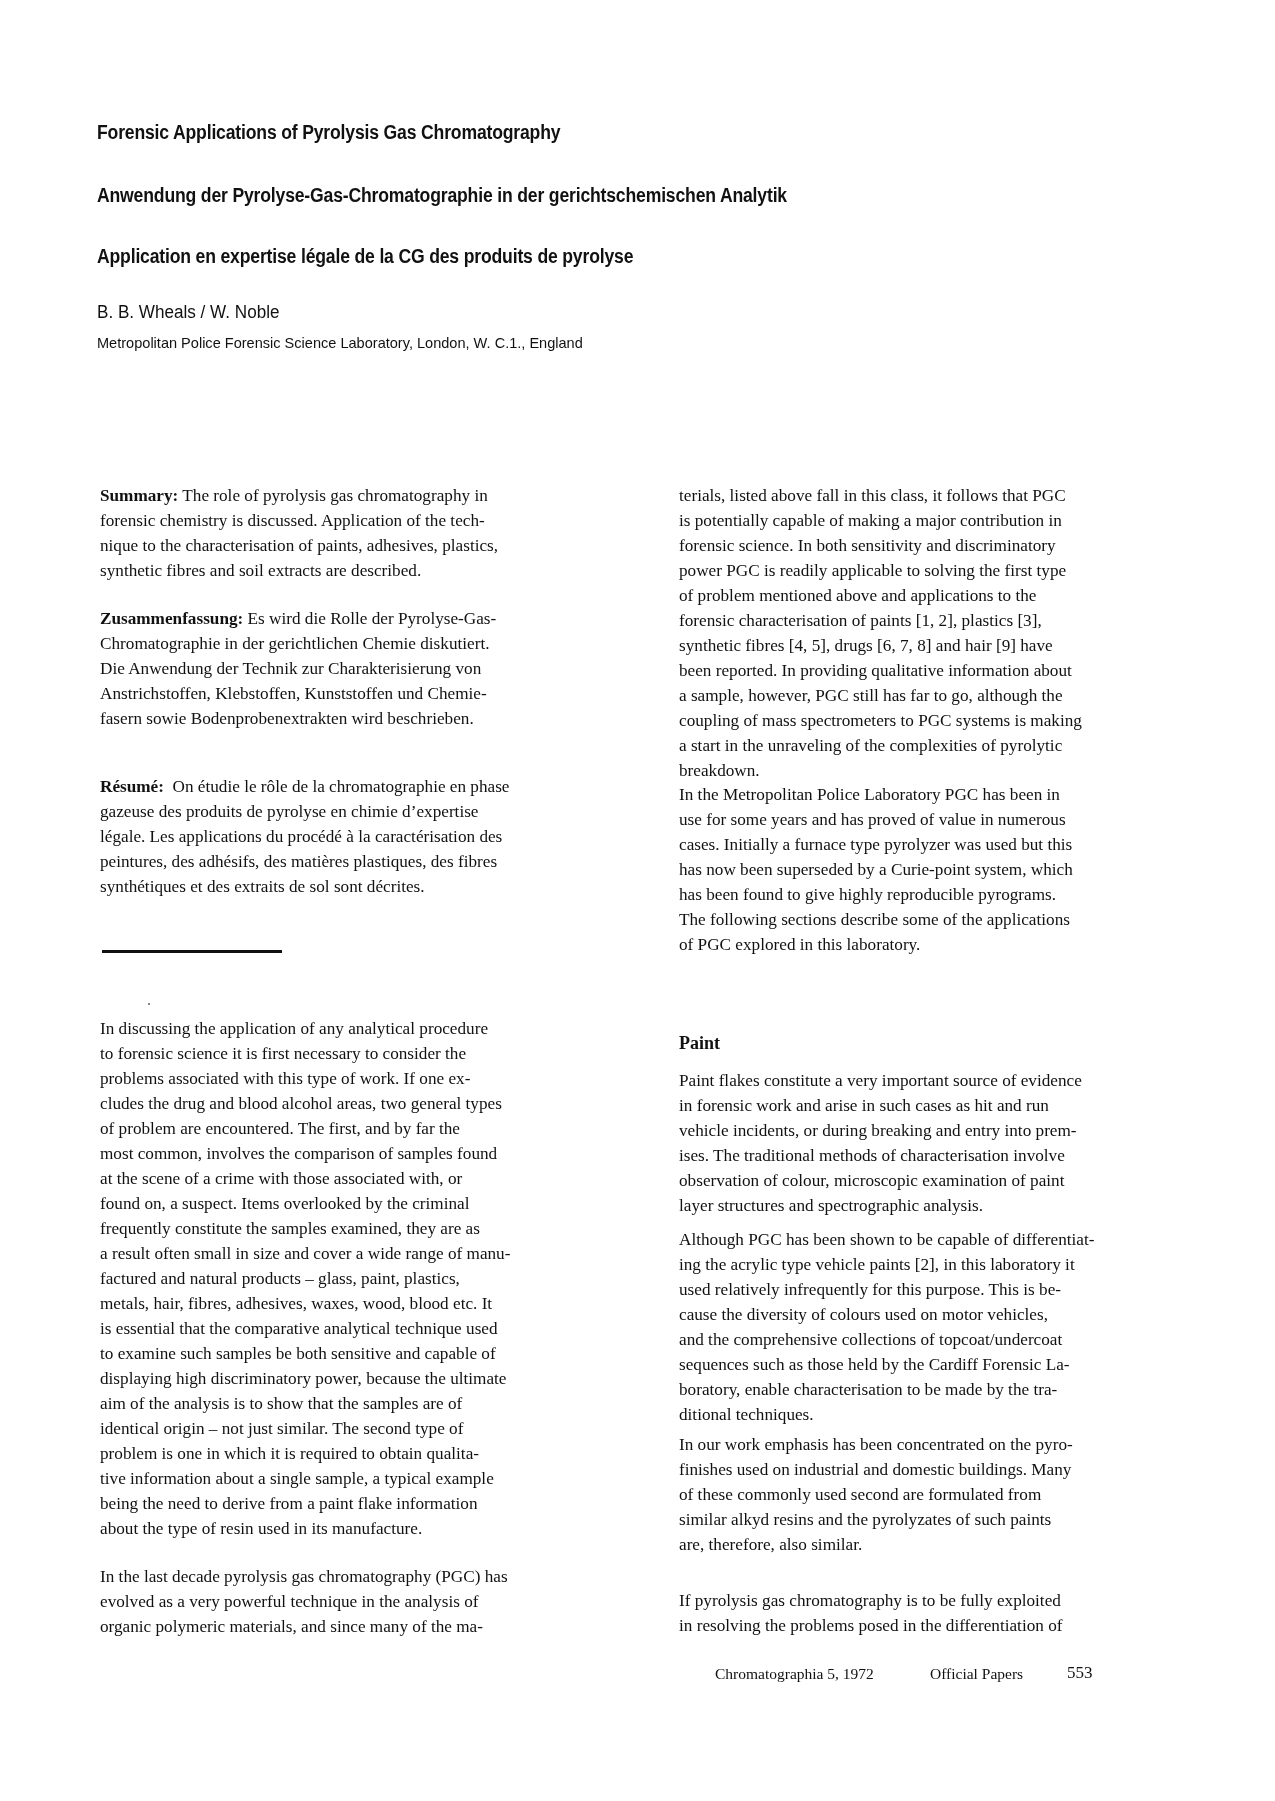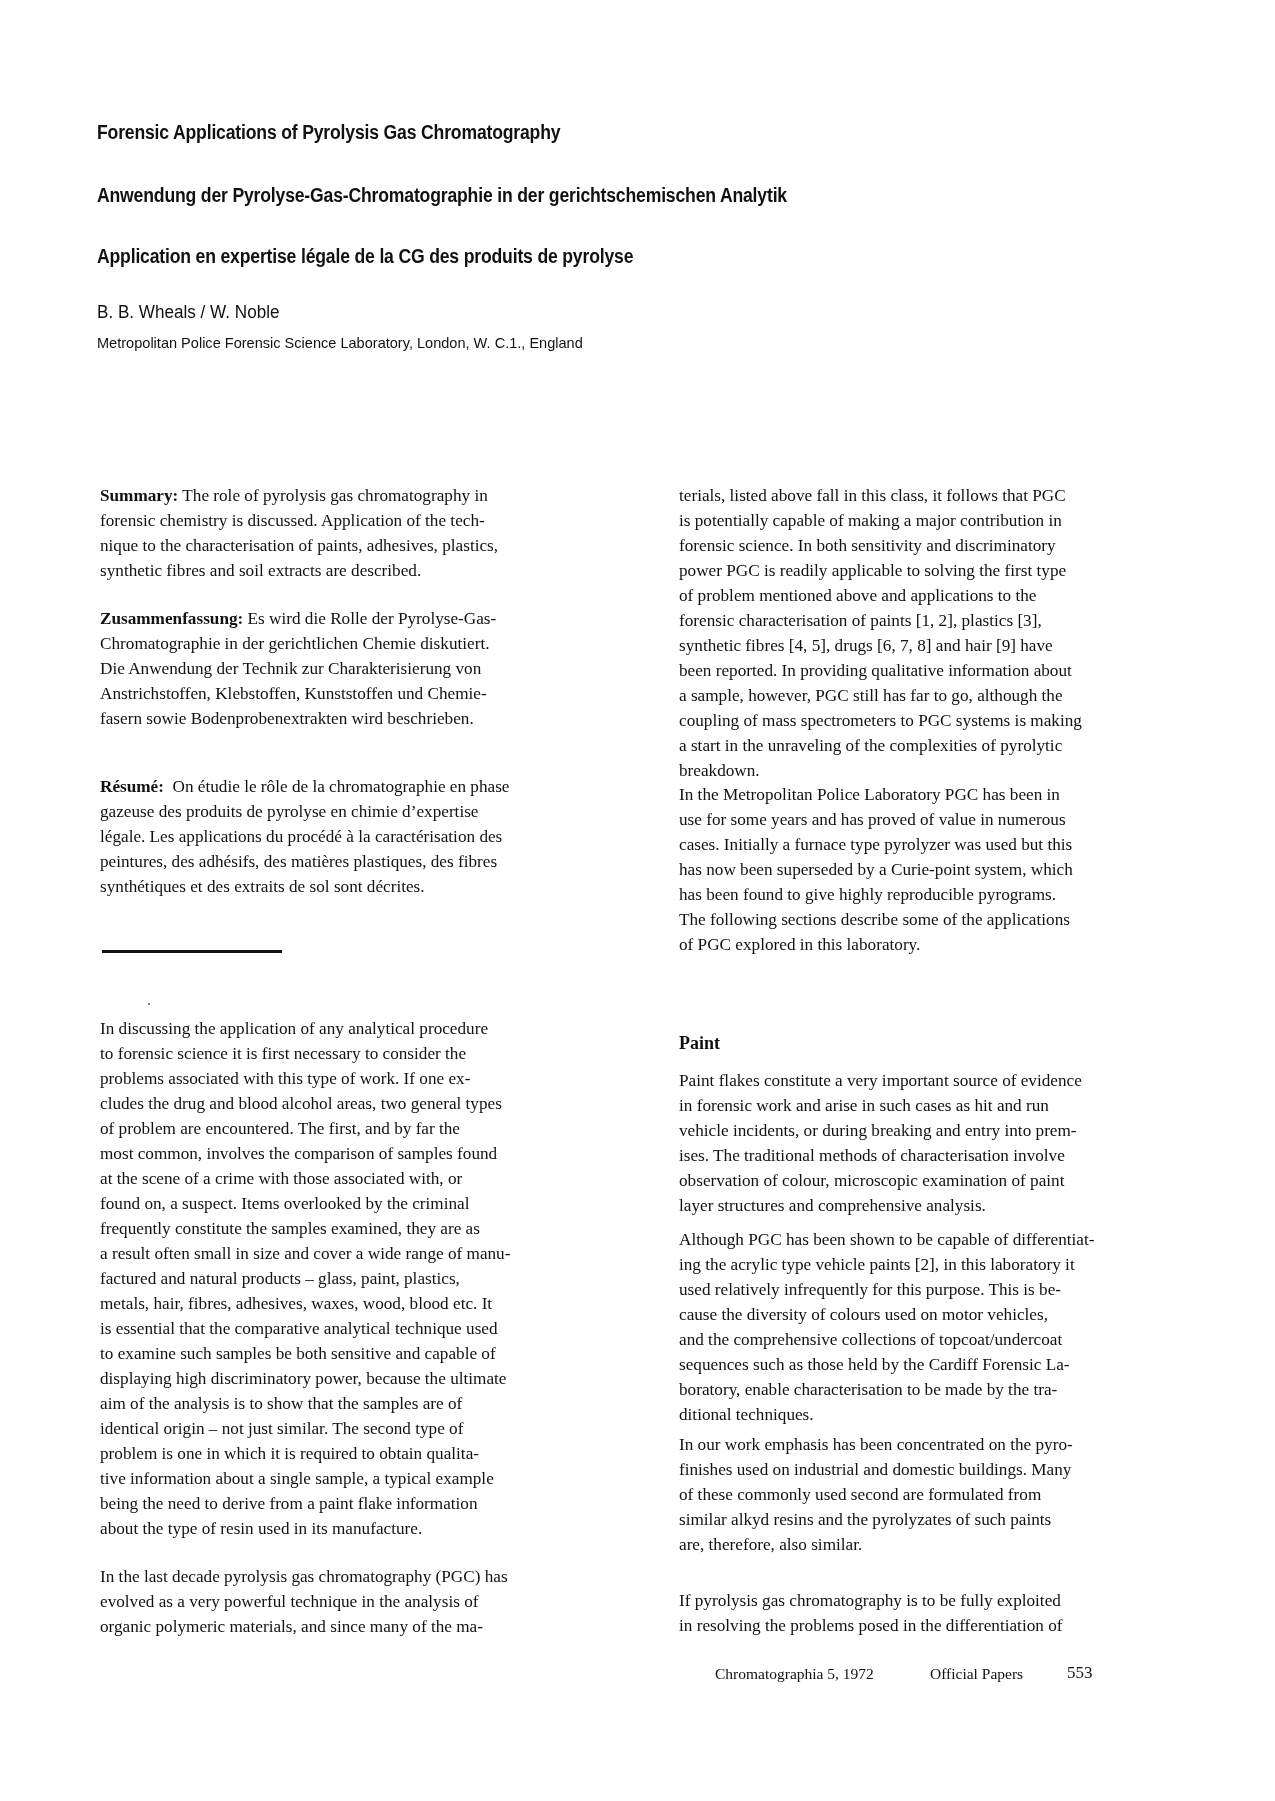--- a/index.html
+++ b/index.html
@@ -163,21 +163,21 @@
 </div>
 
 <div class="section-head">Paint</div>
 
 <div id="paint1" class="para right">
   <span class="line">Paint flakes constitute a very important source of evidence</span>
   <span class="line">in forensic work and arise in such cases as hit and run</span>
   <span class="line">vehicle incidents, or during breaking and entry into prem-</span>
   <span class="line">ises. The traditional methods of characterisation involve</span>
   <span class="line">observation of colour, microscopic examination of paint</span>
-  <span class="line">layer structures and comprehensive analysis.</span>
+  <span class="line">layer structures and spectrographic analysis.</span>
 </div>
 
 <div id="paint2" class="para right">
   <span class="line">Although PGC has been shown to be capable of differentiat-</span>
   <span class="line">ing the acrylic type vehicle paints [2], in this laboratory it</span>
   <span class="line">used relatively infrequently for this purpose. This is be-</span>
   <span class="line">cause the diversity of colours used on motor vehicles,</span>
   <span class="line">and the comprehensive collections of topcoat/undercoat</span>
   <span class="line">sequences such as those held by the Cardiff Forensic La-</span>
   <span class="line">boratory, enable characterisation to be made by the tra-</span>

